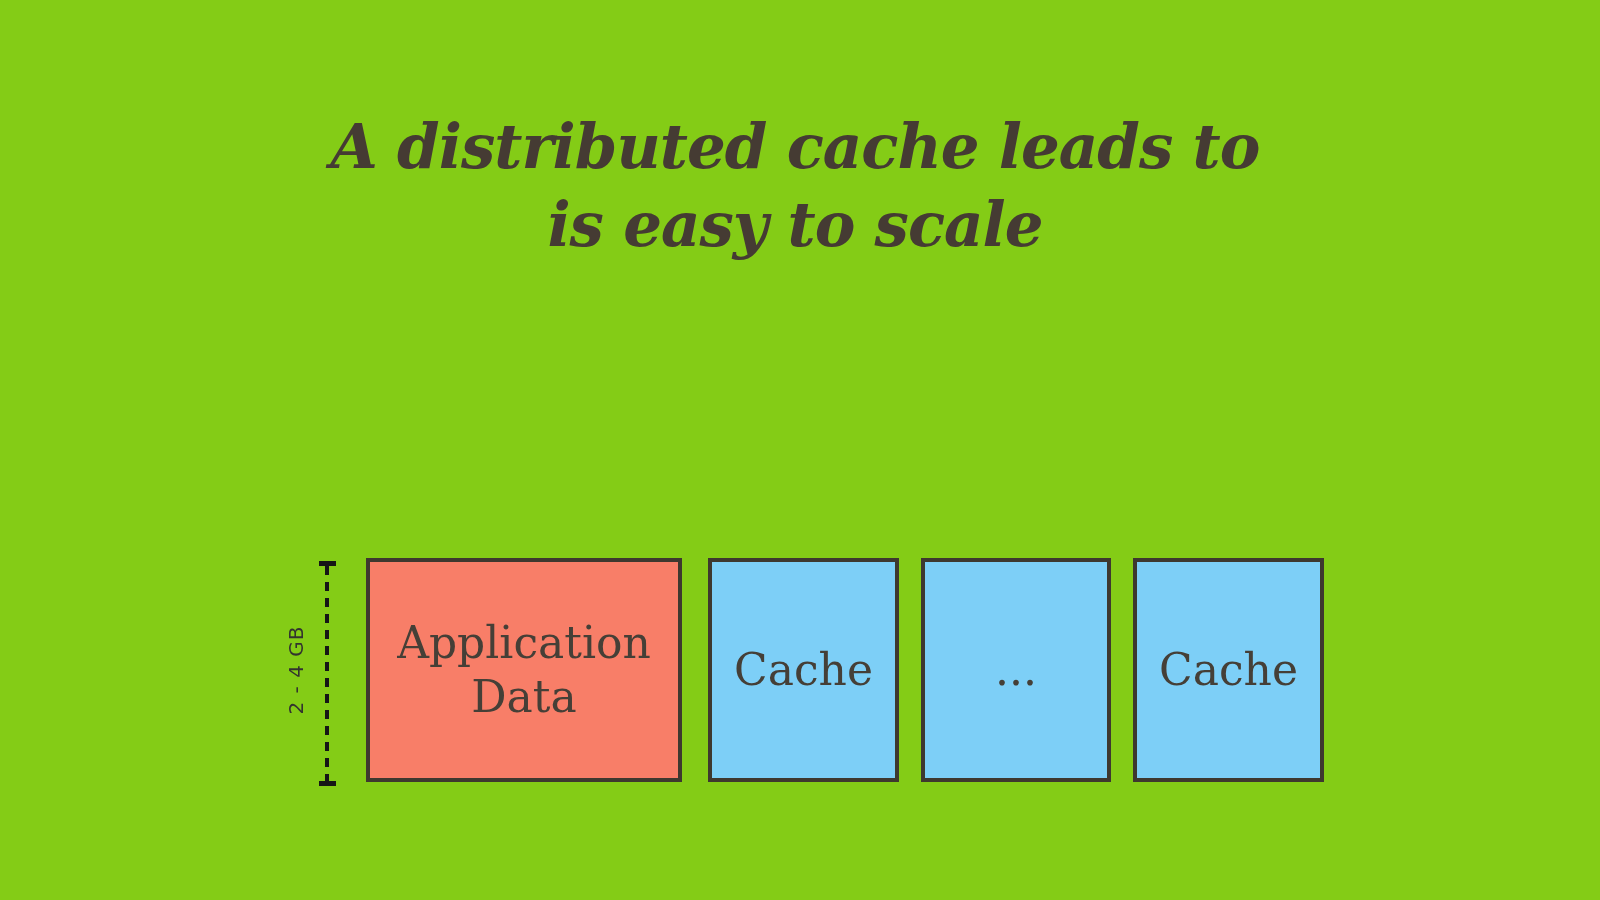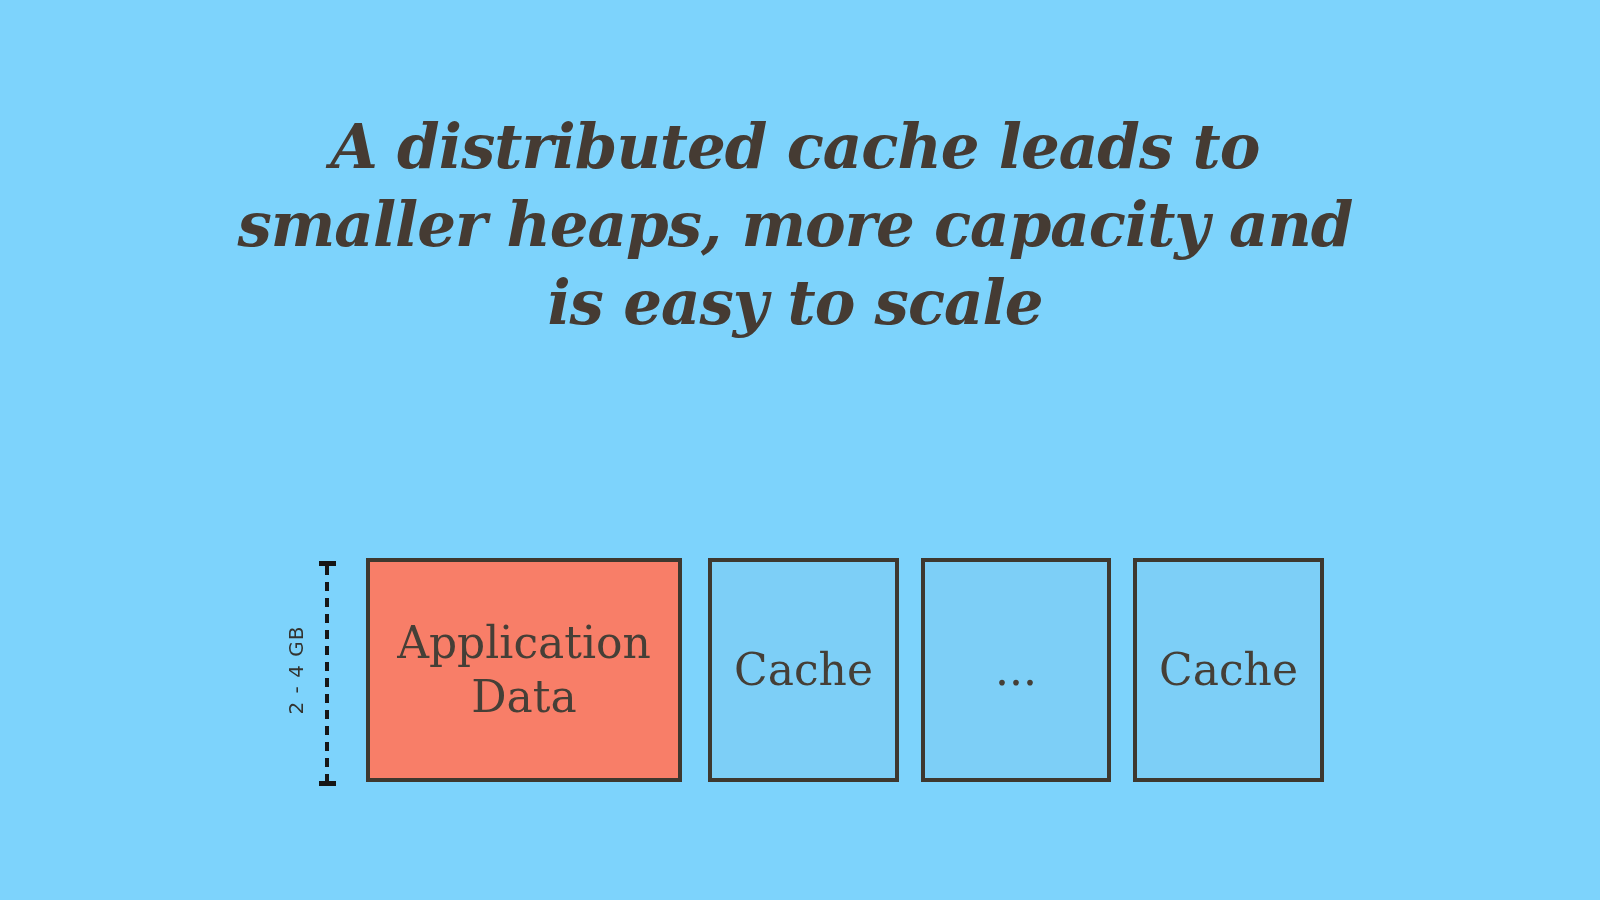--- a/index.html
+++ b/index.html
@@ -4,21 +4,21 @@
 <style>
   html, body {
     margin: 0;
     padding: 0;
     background: #fdf2e4;
   }
   .page {
     position: relative;
     width: 1600px;
     height: 900px;
-    background: #7dd3fc;
+    background: #84cc16;
     overflow: hidden;
     font-family: "DejaVu Serif", serif;
   }
 
   
   .title {
     position: absolute;
     top: 108px;
     left: 0;
     width: 1590px;
@@ -96,21 +96,20 @@
     white-space: nowrap;
   }
 </style>
 </head>
 <body>
 
 <div class="page">
 
   <h1 class="title">
     <span class="line">A distributed cache leads to</span>
-    <span class="line">smaller heaps, more capacity and</span>
     <span class="line">is easy to scale</span>
   </h1>
 
   <div class="diagram">
 
     <div class="measure-cap cap-top"></div>
     <div class="measure-dash"></div>
     <div class="measure-cap cap-bottom"></div>
     <div class="measure-label">2 - 4 GB</div>
 

